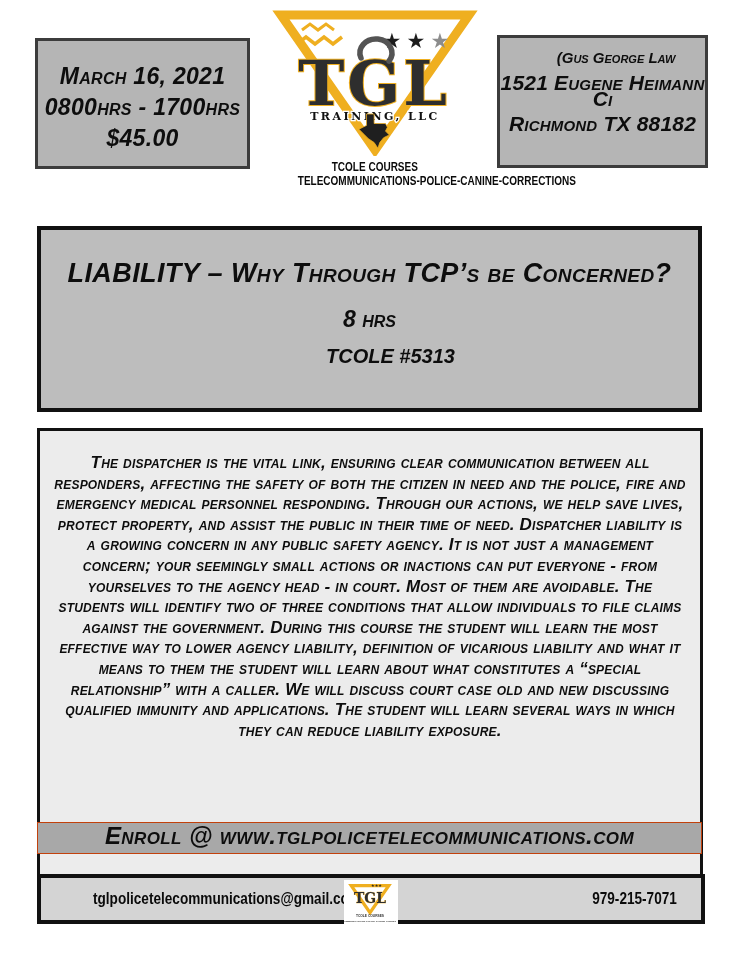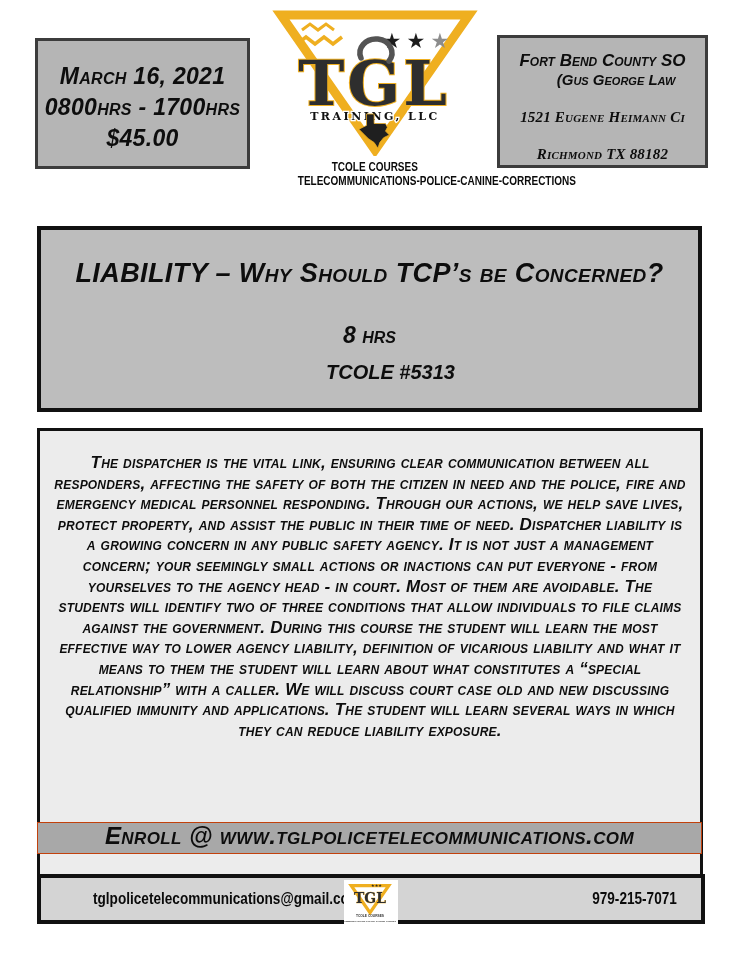--- a/index.html
+++ b/index.html
@@ -8,30 +8,30 @@
   
   .sc{font-style:italic;font-variant:small-caps;font-weight:bold;color:#0d0d0d;}
   .box{position:absolute;box-sizing:border-box;}
   
   .info-box{background:#b5b5b5;border:3px solid #3c3c3c;text-align:center;}
   #schedule-box{left:35px;top:38px;width:215px;height:131px;padding-top:20px;}
   #schedule-box .line{font-size:23px;line-height:31px;letter-spacing:.3px;}
   #location-box{left:497px;top:35px;width:211px;height:133px;padding-top:12px;}
   #location-box .name{font-size:17px;line-height:22px;}
   #location-box .fac{font-size:15px;line-height:16px;margin-left:27px;}
-  #location-box .addr{font-size:15px;line-height:16px;margin-top:21px;letter-spacing:.2px;font-family:Liberation Serif, serif;}
+  #location-box .addr{font-size:21px;line-height:16px;margin-top:9px;letter-spacing:.2px;}
   
   #logo-wrap{left:263px;top:6px;width:224px;text-align:center;}
   .condensed{font-weight:bold;color:#0a0a0a;display:inline-block;transform:scaleX(.8);transform-origin:center;}
   .tagline{font-size:12.5px;line-height:14px;white-space:nowrap;}
   
   #title-box{left:37px;top:226px;width:665px;height:186px;background:#bdbdbd;border:4px solid #111;
              text-align:center;padding-top:26px;}
   #title-box .course-title{font-size:27px;line-height:34px;letter-spacing:.4px;}
-  #title-box .course-hrs{font-size:23px;line-height:30px;margin-top:30px;}
+  #title-box .course-hrs{font-size:23px;line-height:30px;margin-top:14px;}
   #title-box .course-code{font-size:20px;line-height:28px;margin-top:8px;margin-left:42px;}
   
   #desc-box{left:37px;top:428px;width:666px;height:483px;background:#ececec;border:3px solid #111;
             padding:22px 14px;text-align:center;}
   #desc-box .desc-text{font-size:17px;line-height:20.6px;letter-spacing:.2px;}
   
   #enroll-bar{left:37px;top:822px;width:665px;height:32px;background:#a8a8a8;border:1px solid #c2410c;
               text-align:center;}
   #enroll-bar .enroll-text{font-size:24px;line-height:26px;letter-spacing:.4px;}
   
@@ -66,28 +66,27 @@
       <text x="103" y="114" font-size="11" text-anchor="middle" letter-spacing="2.5" font-family="DejaVu Serif, serif" font-weight="bold" fill="#111" stroke="#ffffff" stroke-width="2.5" paint-order="stroke">TRAINING, LLC</text>
       <g transform="translate(85,108) scale(0.95)">
         <path d="M10,0 L18,0 L18,10 L30,10 L32,14 L30,18 L34,22 L28,25 L24,30 L22,36 L18,30 L12,26 L8,22 L2,16 L10,12 Z" fill="#1f1f1f" stroke="#EFAF20" stroke-width="0.8"></path>
       </g>
     </svg>
     <div class="tagline"><span class="condensed">TCOLE COURSES</span></div>
     <div class="tagline"><span class="condensed">TELECOMMUNICATIONS-POLICE-CANINE-CORRECTIONS</span></div>
   </div>
 
   <div class="box info-box" id="location-box">
-    <div class="sc name">Fort Bend County SO</div>
     <div class="sc fac">(Gus George Law</div>
     <div class="sc addr">1521 Eugene Heimann Ci</div>
     <div class="sc addr">Richmond TX  88182</div>
   </div>
 
   <div class="box" id="title-box">
-    <div class="sc course-title">LIABILITY – Why Should TCP’s be Concerned?</div>
+    <div class="sc course-title">LIABILITY – Why Through TCP’s be Concerned?</div>
     <div class="sc course-hrs">8 hrs</div>
     <div class="sc course-code">TCOLE #5313</div>
   </div>
 
   <div class="box" id="desc-box">
     <div class="sc desc-text">The dispatcher is the vital link, ensuring clear communication between all responders, affecting the safety of both the citizen in need and the police, fire and emergency medical personnel responding.  Through our actions, we help save lives, protect property, and assist the public in their time of need.  Dispatcher liability is a growing concern in any public safety agency.  It is not just a management concern; your seemingly small actions or inactions can put everyone - from yourselves to the agency head - in court.   Most of them are avoidable.  The students will identify two of three conditions that allow individuals to file claims against the government.  During this course the student will learn the most effective way to lower agency liability, definition of vicarious liability and what it means to them the student will learn about what constitutes a “special relationship” with a caller.  We will discuss court case old and new discussing qualified immunity and applications.  The student will learn several ways in which they can reduce liability exposure.</div>
   </div>
 
   <div class="box" id="enroll-bar">
     <div class="sc enroll-text">Enroll @ www.tglpolicetelecommunications.com</div>

